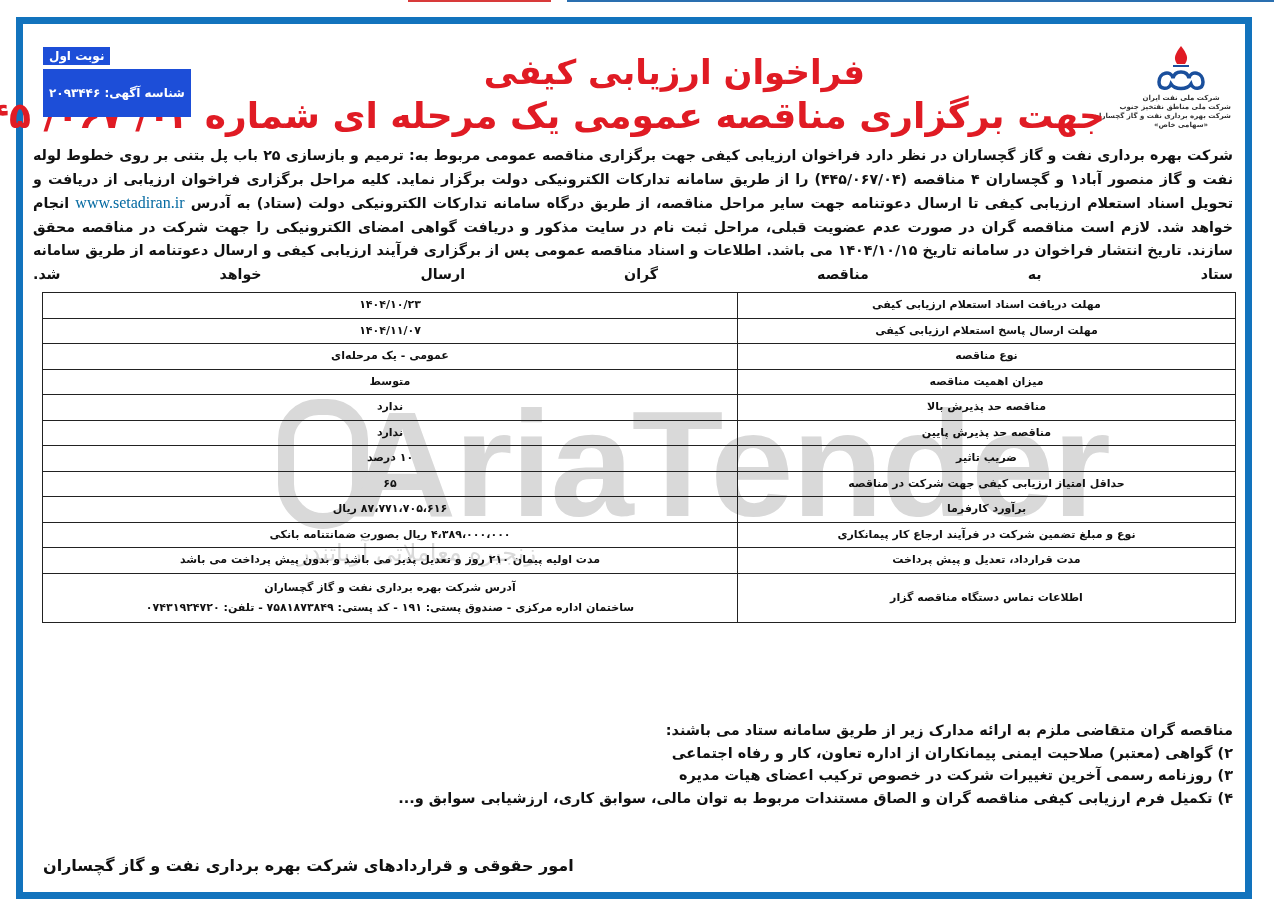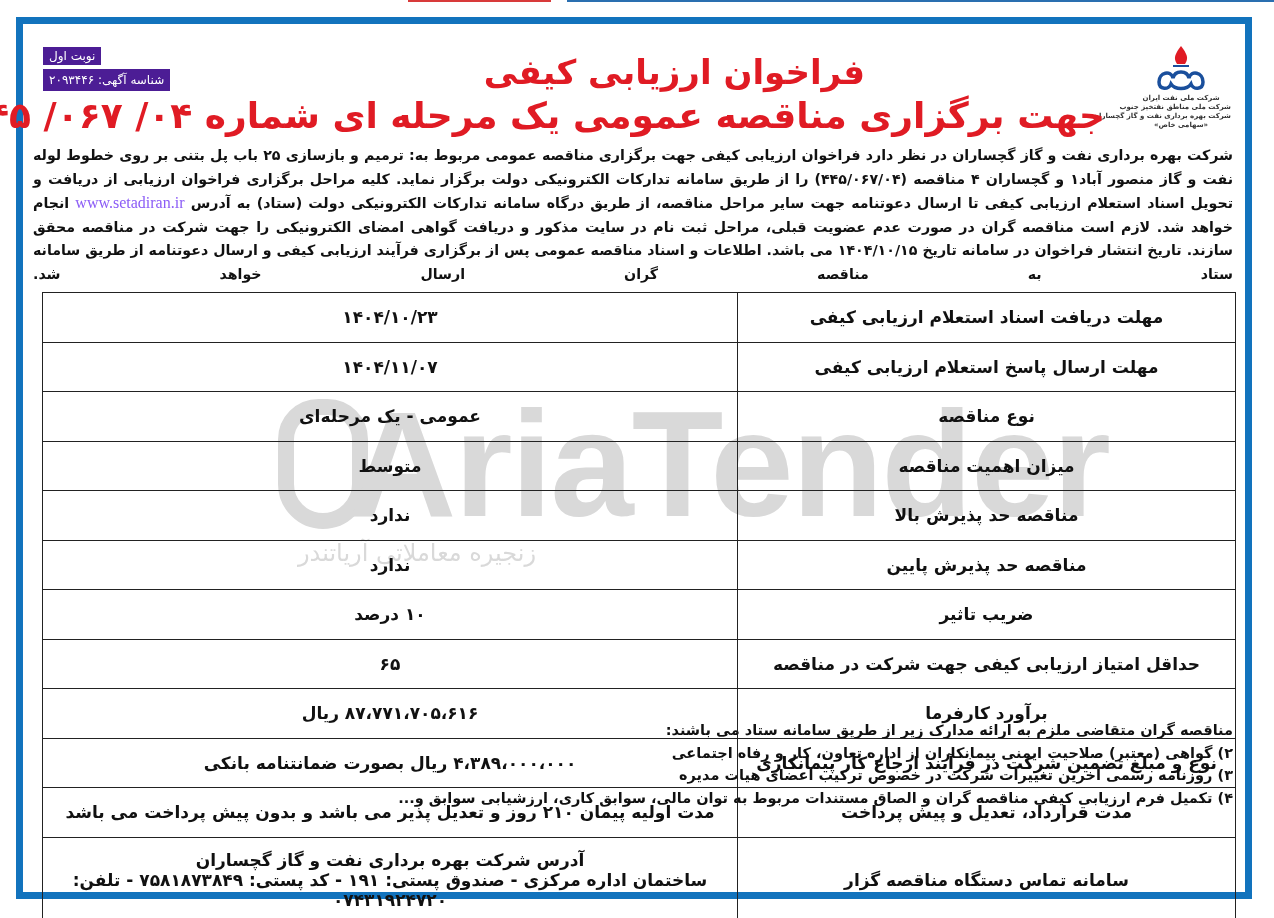--- a/index.html
+++ b/index.html
@@ -18,29 +18,29 @@
   .logo svg { display: block; margin: 0 auto; }
   .logo-line { font-size: 7px; line-height: 9px; color: #333; white-space: nowrap; }
   .title-1 {
     position: absolute; right: 380px; top: 28px; font-size: 34px; font-weight: bold; color: #e01b24;
     white-space: nowrap; line-height: 40px;
   }
   .title-2 {
     position: absolute; right: 140px; top: 72px; font-size: 36px; font-weight: bold; color: #e01b24;
     white-space: nowrap; line-height: 40px;
   }
-  .badge { position: absolute; background: #4c1d95; color: #fff; font-weight: normal; white-space: nowrap; direction: rtl; }
+  .badge { position: absolute; background: #1d4ed8; color: #fff; font-weight: bold; white-space: nowrap; direction: rtl; }
   .badge-round { left: 20px; top: 23px; font-size: 12px; padding: 2px 6px; }
-  .badge-id { left: 20px; top: 45px; font-size: 12px; padding: 4px 6px; }
+  .badge-id { left: 20px; top: 45px; font-size: 12px; padding: 17px 6px; }
   .intro {
     position: absolute; left: 10px; right: 12px; top: 120px; direction: rtl; text-align: justify;
     font-size: 14.2px; line-height: 23.5px; font-weight: bold; color: #111;
     text-align-last: justify;
   }
-  .intro .link { color: #8b5cf6; font-weight: normal; font-family: "Liberation Serif", serif; font-size: 16px; }
+  .intro .link { color: #0369a1; font-weight: normal; font-family: "Liberation Serif", serif; font-size: 16px; }
   .watermark {
     position: absolute; left: 255px; top: 355px; width: 720px; height: 200px; pointer-events: none;
     z-index: 0;
   }
   .wm-text {
     position: absolute; left: 70px; top: 0; font-family: "Liberation Sans", sans-serif; font-weight: bold;
     font-size: 150px; line-height: 170px; color: #d9d9d9; letter-spacing: -2px;
   }
   .wm-sub {
     position: absolute; left: 20px; top: 160px; font-size: 24px; color: #d9d9d9; letter-spacing: 22px;
@@ -48,22 +48,22 @@
   }
   .wm-shield {
     position: absolute; left: 0; top: 20px; width: 90px; height: 130px;
     border: 16px solid #d9d9d9; border-radius: 45px 45px 50px 50px; box-sizing: border-box;
   }
   table.info {
     position: absolute; left: 19px; top: 268px; width: 1194px; border-collapse: collapse;
     direction: rtl; z-index: 1; background: transparent;
   }
   table.info td {
-    border: 1.5px solid #222; text-align: center; font-size: 17px; font-weight: bold; color: #111;
-    padding: 12px 6px; height: 24.5px; line-height: 18px;
+    border: 1.5px solid #222; text-align: center; font-size: 11px; font-weight: bold; color: #111;
+    padding: 0 6px; height: 24.5px; line-height: 18px;
   }
   table.info td.label { width: 485px; }
   table.info td.tall { height: 48px; line-height: 20px; }
   .reqs {
     position: absolute; right: 12px; top: 695px; direction: rtl; font-size: 14.5px; font-weight: bold;
     line-height: 22.5px; color: #111; text-align: right; white-space: nowrap;
   }
   .footer-sig {
     position: absolute; left: 20px; top: 832px; direction: rtl; font-size: 16px; font-weight: bold; color: #111;
     white-space: nowrap;
@@ -149,29 +149,30 @@
       </tr>
       <tr>
         <td class="label">نوع و مبلغ تضمین شرکت در فرآیند ارجاع کار پیمانکاری</td>
         <td>۴،۳۸۹،۰۰۰،۰۰۰ ریال بصورت ضمانتنامه بانکی</td>
       </tr>
       <tr>
         <td class="label">مدت قرارداد، تعدیل و پیش پرداخت</td>
         <td>مدت اولیه پیمان ۲۱۰ روز و تعدیل پذیر می باشد و بدون پیش پرداخت می باشد</td>
       </tr>
       <tr>
-        <td class="label tall">سامانه تماس دستگاه مناقصه گزار</td>
+        <td class="label tall">اطلاعات تماس دستگاه مناقصه گزار</td>
         <td class="tall">
           <div>آدرس شرکت بهره برداری نفت و گاز گچساران</div>
           <div>ساختمان اداره مرکزی - صندوق پستی: ۱۹۱ - کد پستی: ۷۵۸۱۸۷۳۸۴۹ - تلفن: ۰۷۴۳۱۹۲۴۷۲۰</div>
         </td>
       </tr>
     </tbody>
   </table>
 
   <div class="reqs">
     <div>مناقصه گران متقاضی ملزم به ارائه مدارک زیر از طریق سامانه ستاد می باشند:</div>
     <div>۲) گواهی (معتبر) صلاحیت ایمنی پیمانکاران از اداره تعاون، کار و رفاه اجتماعی</div>
     <div>۳) روزنامه رسمی آخرین تغییرات شرکت در خصوص ترکیب اعضای هیات مدیره</div>
     <div>۴) تکمیل فرم ارزیابی کیفی مناقصه گران و الصاق مستندات مربوط به توان مالی، سوابق کاری، ارزشیابی سوابق و...</div>
   </div>
 
+  <div class="footer-sig">امور حقوقی و قراردادهای شرکت بهره برداری نفت و گاز گچساران</div>
 </div>
 
 </body></html>

